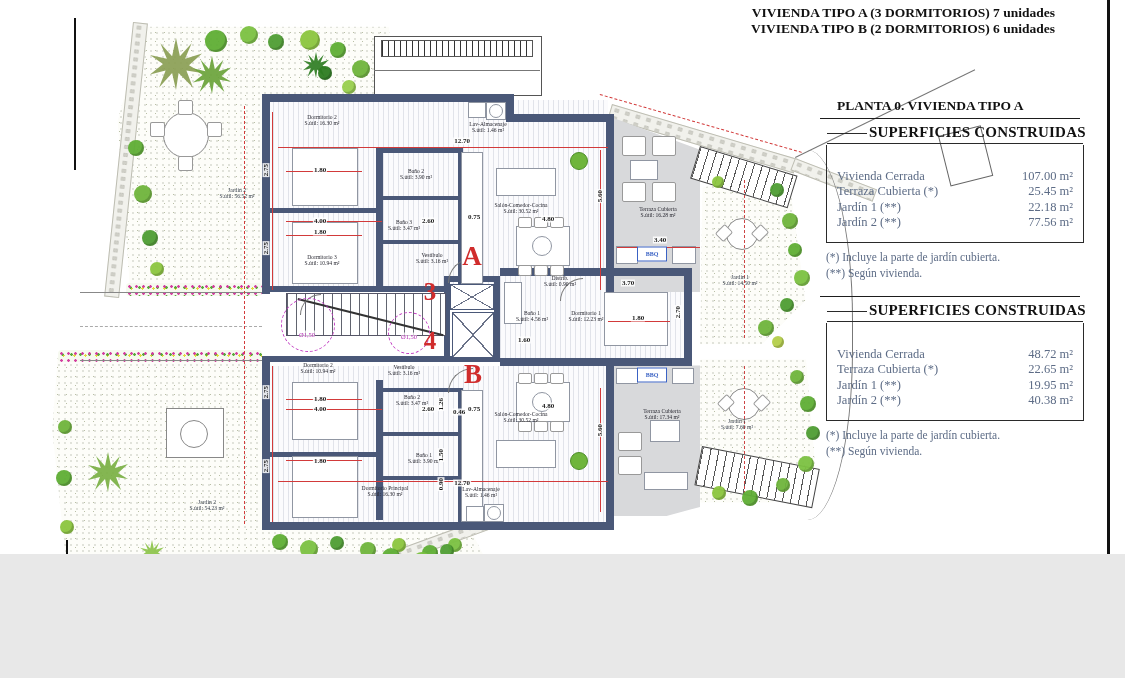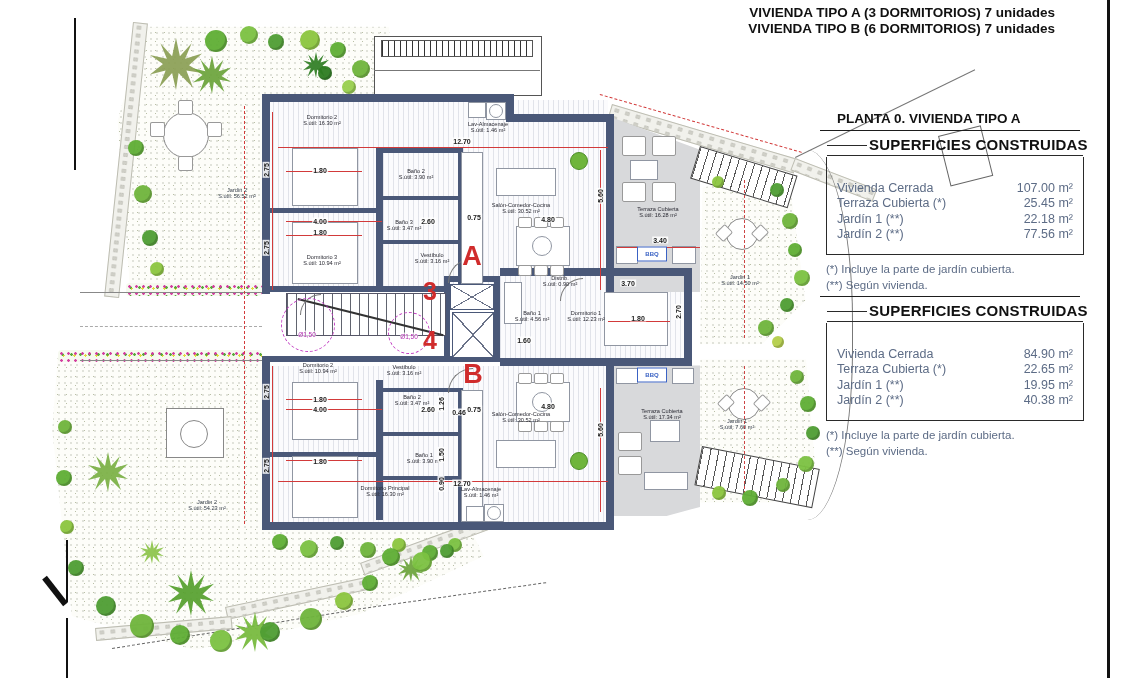--- a/index.html
+++ b/index.html
@@ -1,27 +1,27 @@
 <!DOCTYPE html>
 <html><head>
 <meta charset="utf-8">
 <style>
   html,body{margin:0;padding:0;background:#e8e8e8;}
-  .sheet{position:relative;width:1125px;height:678px;background:#fff;overflow:hidden;
-         font-family:Liberation Sans, sans-serif;color:#222;}
+  .sheet{position:relative;width:1125px;height:554px;background:#fff;overflow:hidden;
+         font-family:Liberation Serif, serif;color:#222;}
   .abs{position:absolute;}
   
   .border-right{position:absolute;left:1107px;top:0;width:3px;height:678px;background:#111;}
   .mark{position:absolute;background:#111;}
   .dashdot{position:absolute;border-top:1.3px dashed #666;transform-origin:left top;}
   
   .hdr{position:absolute;right:70px;top:5px;text-align:right;font-weight:bold;
        font-size:13.5px;line-height:1.18;color:#111;}
   .panel{position:absolute;left:820px;width:262px;}
-  .p-title{font-weight:bold;font-size:13.5px;margin:16px 0 4px 17px;color:#111;}
+  .p-title{font-weight:bold;font-size:13.5px;margin:3px 0 4px 17px;color:#111;}
   .p-rule{border-top:1.6px solid #1d1d1d;width:260px;}
   .sbox{position:relative;border:1.5px solid #2a2a2a;border-top:none;margin:26px 0 0 6px;
         width:236px;padding:24px 10px 12px 10px;}
   .sbox-topseg{position:absolute;left:0;top:-12px;width:40px;border-top:1.5px solid #2a2a2a;}
   .sbox-head{position:absolute;left:42px;top:-21px;font-weight:bold;font-size:15px;color:#111;
              letter-spacing:.2px;white-space:nowrap;}
   .sbox-headrule{position:absolute;left:0;right:0;top:-2px;border-top:1.5px solid #2a2a2a;}
   .srow{display:flex;justify-content:space-between;font-size:12.5px;color:#5d6c86;
         line-height:1.22;}
   .snotes{margin:7px 0 0 6px;font-size:11.5px;color:#5d6c86;line-height:1.35;}
@@ -261,21 +261,21 @@
   <div class="border-right"></div>
   <div class="mark" style="left:74px;top:18px;width:2px;height:152px;"></div>
   <div class="mark" style="left:66px;top:540px;width:2px;height:62px;"></div>
   <div class="mark" style="left:66px;top:618px;width:2px;height:60px;"></div>
   <div class="mark" style="left:38px;top:588px;width:34px;height:6px;transform:rotate(52deg);"></div>
   <div class="dashdot" style="left:112px;top:648px;width:240px;transform:rotate(-9deg);"></div>
   <div class="dashdot" style="left:348px;top:610px;width:200px;transform:rotate(-8deg);"></div>
 
   <div class="hdr">
     <div>VIVIENDA TIPO A (3 DORMITORIOS) 7 unidades</div>
-    <div>VIVIENDA TIPO B (6 DORMITORIOS) 7 unidades</div>
+    <div>VIVIENDA TIPO B (2 DORMITORIOS) 6 unidades</div>
   </div>
 
   <div class="panel" style="top:95px;">
     <div class="p-title">PLANTA 0. VIVIENDA TIPO A</div>
     <div class="p-rule"></div>
     <div class="sbox">
       <span class="sbox-topseg"></span>
       <span class="sbox-head">SUPERFICIES CONSTRUIDAS</span>
       <span class="sbox-headrule"></span>
       <div>
@@ -311,21 +311,21 @@
   <div class="panel" style="top:296px;">
     <div class="p-rule"></div>
     <div class="sbox">
       <span class="sbox-topseg"></span>
       <span class="sbox-head">SUPERFICIES CONSTRUIDAS</span>
       <span class="sbox-headrule"></span>
       <div>
 
           <div class="srow">
             <span class="sl">Vivienda Cerrada</span>
-            <span class="sv">84.90 m²</span>
+            <span class="sv">48.72 m²</span>
           </div>
 
           <div class="srow">
             <span class="sl">Terraza Cubierta (*)</span>
             <span class="sv">22.65 m²</span>
           </div>
 
           <div class="srow">
             <span class="sl">Jardín 1 (**)</span>
             <span class="sv">19.95 m²</span>

